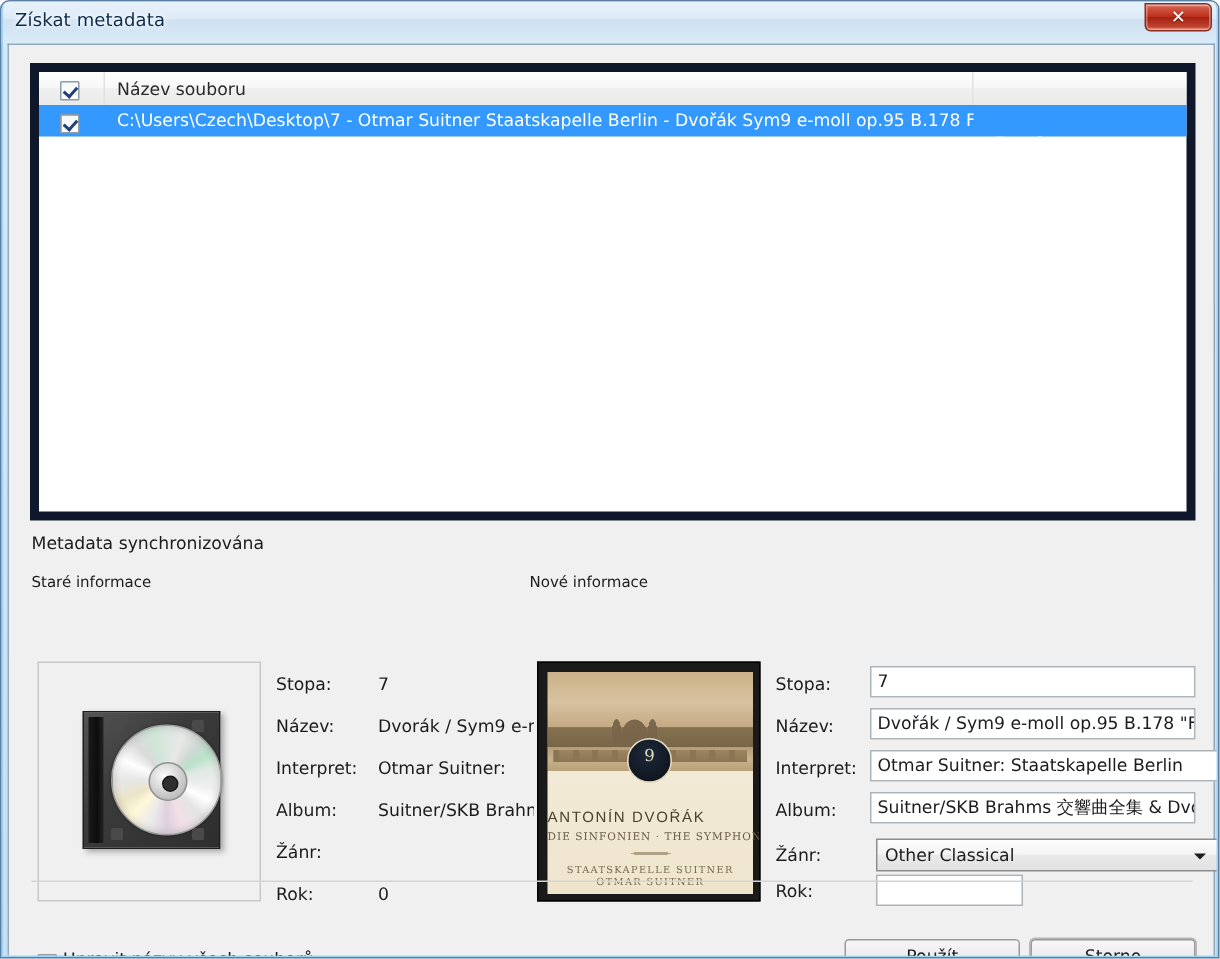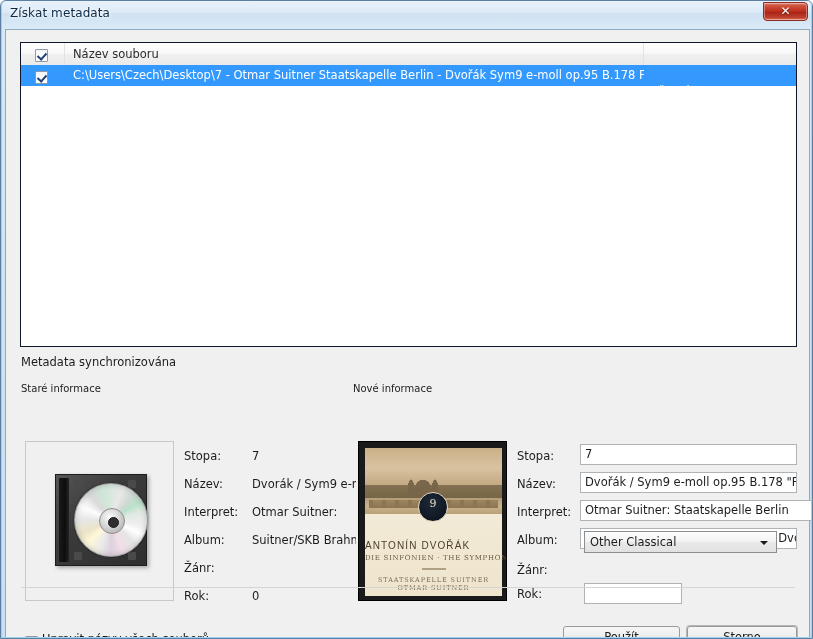--- a/index.html
+++ b/index.html
@@ -89,21 +89,21 @@
     border-bottom: none;
     box-sizing: border-box;
   }
 
   
   .listview {
     position: absolute;
     left: 14px; top: 12px;
     width: 777px; height: 305px;
     background: #ffffff;
-    border: 1px solid #0f172a;
+    border: 6px solid #0f172a;
     box-sizing: border-box;
     overflow: hidden;
   }
   .list-header {
     position: absolute;
     left: 0; top: 0;
     width: 775px; height: 22px;
     background: linear-gradient(to bottom, #ffffff 0%, #f7f7f7 48%, #f0f0f0 49%, #eaeaea 100%);
     border-bottom: 1px solid #d9d9d9;
   }
@@ -546,21 +546,21 @@
     <div class="field-label" style="left:511px; top:447px;">Název:</div>
     <div class="field-input" style="left:574px; top:442px; width:217px;">Dvořák / Sym9 e-moll op.95 B.178 "From th</div>
 
     <div class="field-label" style="left:511px; top:475px;">Interpret:</div>
     <div class="field-input" style="left:574px; top:470px; width:252px;">Otmar Suitner: Staatskapelle Berlin</div>
 
     <div class="field-label" style="left:511px; top:503px;">Album:</div>
     <div class="field-input" style="left:574px; top:498px; width:217px;">Suitner/SKB Brahms 交響曲全集 &amp; Dvořák</div>
 
     <div class="field-label" style="left:511px; top:533px;">Žánr:</div>
-    <div class="field-combo" style="left:578px; top:501px; width:193px;">
+    <div class="field-combo" style="left:578px; top:529px; width:229px;">
       <span>Other Classical</span>
       <span class="combo-arrow"></span>
     </div>
 
     <div class="field-label" style="left:511px; top:557px;">Rok:</div>
     <div class="field-input" style="left:578px; top:553px; width:98px;"></div>
 
     <div class="footer-sep"></div>
 
     <span class="foot-check">

